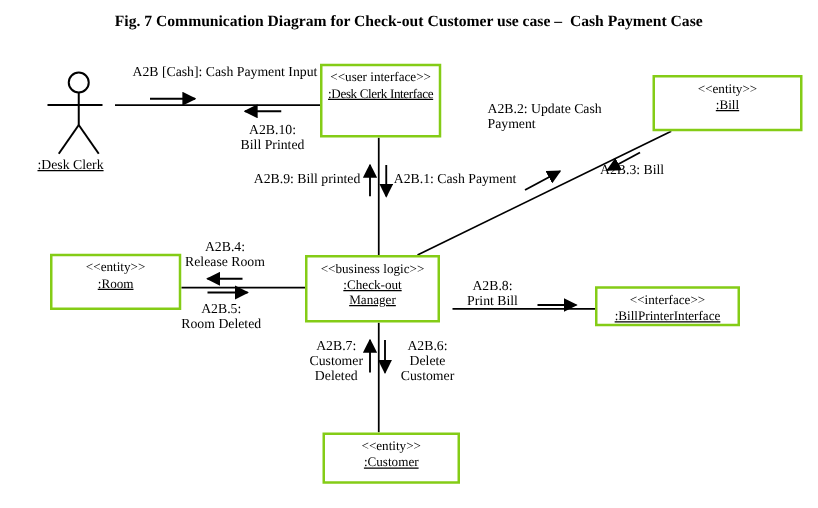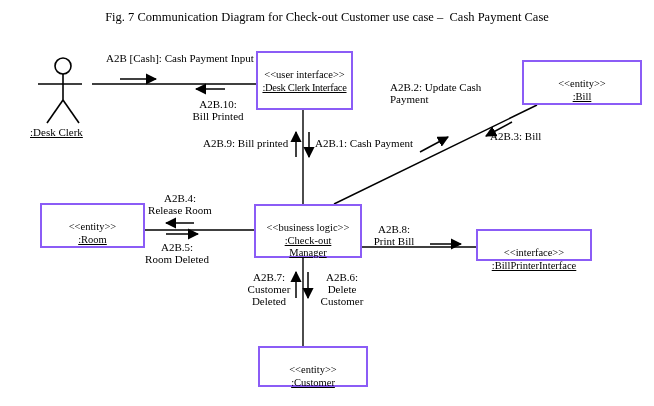--- a/index.html
+++ b/index.html
@@ -1,22 +1,22 @@
 <!DOCTYPE html>
 <html><head>
 <meta charset="utf-8">
 <style>
   html,body{margin:0;padding:0;background:#ffffff;}
   #stage{position:relative;width:654px;height:406px;background:#ffffff;overflow:hidden;
          font-family:"Liberation Serif","DejaVu Serif",serif;color:#000;}
   #lines{position:absolute;left:0;top:0;width:654px;height:406px;}
   .title{position:absolute;left:0;top:10px;width:654px;text-align:center;
-         font-weight:normal;font-size:12.5px;white-space:pre;}
-  .box{position:absolute;box-sizing:border-box;border:2px solid #8b5cf6;background:#fff;
-       text-align:center;font-size:10.5px;line-height:12.5px;padding-top:16px;}
+         font-weight:bold;font-size:12.5px;white-space:pre;}
+  .box{position:absolute;box-sizing:border-box;border:2px solid #84cc16;background:#fff;
+       text-align:center;font-size:10.5px;line-height:12.5px;padding-top:4px;}
   .box .stereo{white-space:nowrap;}
   .box .oname{text-decoration:underline;white-space:pre-line;}
   .msg{position:absolute;font-size:11px;line-height:12px;white-space:pre-line;}
   .nowrap{white-space:nowrap;}
   .center{text-align:center;}
   .actor-label{position:absolute;left:30px;top:126px;width:66px;text-align:left;
                font-size:11px;text-decoration:underline;white-space:nowrap;}
 </style>
 </head>
 <body>
@@ -69,21 +69,21 @@
   <div class="box" style="left:256px;top:51px;width:97px;height:59px;">
     <div class="stereo">&lt;&lt;user interface&gt;&gt;</div>
     <div class="oname" style="letter-spacing:-0.3px;">:Desk Clerk Interface</div>
   </div>
 
   <div class="box" style="left:522px;top:60px;width:120px;height:45px;">
     <div class="stereo">&lt;&lt;entity&gt;&gt;</div>
     <div class="oname">:Bill</div>
   </div>
 
-  <div class="box" style="left:254px;top:204px;width:108px;height:54px;">
+  <div class="box" style="left:244px;top:204px;width:108px;height:54px;">
     <div class="stereo">&lt;&lt;business logic&gt;&gt;</div>
     <div class="oname">:Check-out
 Manager</div>
   </div>
 
   <div class="box" style="left:40px;top:203px;width:105px;height:45px;">
     <div class="stereo">&lt;&lt;entity&gt;&gt;</div>
     <div class="oname">:Room</div>
   </div>
 
@@ -97,21 +97,21 @@
     <div class="oname">:Customer</div>
   </div>
 
   <div class="msg nowrap" style="left:106px;top:52px;">A2B [Cash]: Cash Payment Input</div>
   <div class="msg center" style="left:183px;top:98px;width:70px;">A2B.10:
 Bill Printed</div>
   <div class="msg nowrap" style="left:203px;top:137px;">A2B.9: Bill printed</div>
   <div class="msg nowrap" style="left:315px;top:137px;">A2B.1: Cash Payment</div>
   <div class="msg" style="left:390px;top:81px;">A2B.2: Update Cash
 Payment</div>
-  <div class="msg nowrap" style="left:490px;top:130px;">A2B.3: Bill</div>
+  <div class="msg nowrap" style="left:480px;top:130px;">A2B.3: Bill</div>
   <div class="msg center" style="left:144px;top:192px;width:72px;">A2B.4:
 Release Room</div>
   <div class="msg center" style="left:139px;top:241px;width:76px;">A2B.5:
 Room Deleted</div>
   <div class="msg center" style="left:372px;top:223px;width:44px;">A2B.8:
 Print Bill</div>
   <div class="msg center" style="left:246px;top:271px;width:46px;">A2B.7:
 Customer
 Deleted</div>
   <div class="msg center" style="left:319px;top:271px;width:46px;">A2B.6:

